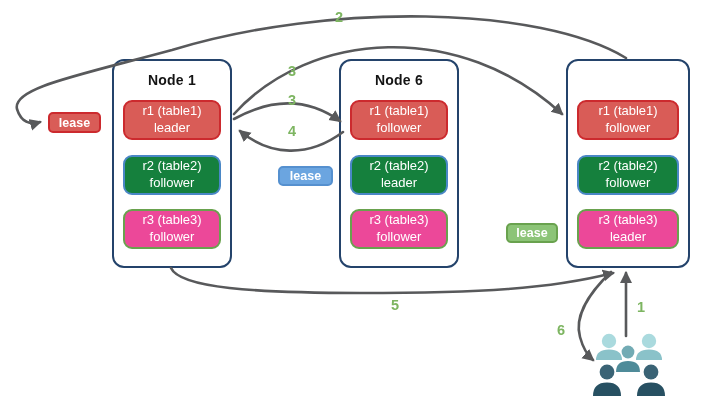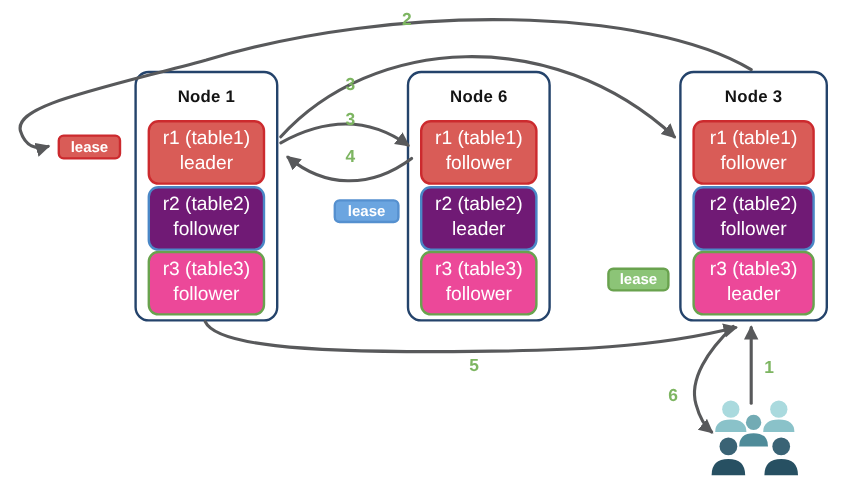--- a/index.html
+++ b/index.html
@@ -14,30 +14,30 @@
     box-sizing:border-box;z-index:2;
   }
   .node-1{left:112px;}
   .node-2{left:339px;}
   .node-3{left:566px;width:124px;}
   .node-title{
     position:absolute;top:11px;left:0;width:100%;text-align:center;
     font-size:14px;font-weight:bold;color:#141414;letter-spacing:.2px;
   }
   .replica{
-    position:absolute;left:9px;width:calc(100% - 18px);height:54px;
+    position:absolute;left:9px;width:calc(100% - 18px);height:40px;
     border-radius:9px;border:2px solid;box-sizing:border-box;
     color:#ffffff;display:flex;flex-direction:column;align-items:center;justify-content:center;
-    font-size:16px;line-height:1.3;text-align:center;
+    font-size:13px;line-height:1.3;text-align:center;
   }
   .slot-0{top:39px;}
   .slot-1{top:94px;}
   .slot-2{top:148px;}
   .rep-red{background:#d95c57;border-color:#cc2a2e;}
-  .rep-blue{background:#701a75;border-color:#4a87c6;}
+  .rep-blue{background:#15803d;border-color:#4a87c6;}
   .rep-green{background:#ec4899;border-color:#69a24e;}
   
   .lease{
     position:absolute;box-sizing:border-box;border:2px solid;border-radius:5px;
     color:#ffffff;font-size:12.5px;display:flex;align-items:center;justify-content:center;
     z-index:2;
     font-weight:bold;
   }
   .lease-red{left:48px;top:112px;width:53px;height:21px;background:#d95c57;border-color:#cc2a2e;}
   .lease-blue{left:278px;top:166px;width:55px;height:20px;background:#6ba5e0;border-color:#5590cf;}
@@ -81,21 +81,20 @@
       <span>r2 (table2)</span>
       <span>leader</span>
     </div>
     <div class="replica rep-green slot-2">
       <span>r3 (table3)</span>
       <span>follower</span>
     </div>
   </div>
 
   <div class="node node-3">
-    <div class="node-title">Node 3</div>
     <div class="replica rep-red slot-0">
       <span>r1 (table1)</span>
       <span>follower</span>
     </div>
     <div class="replica rep-blue slot-1">
       <span>r2 (table2)</span>
       <span>follower</span>
     </div>
     <div class="replica rep-green slot-2">
       <span>r3 (table3)</span>

